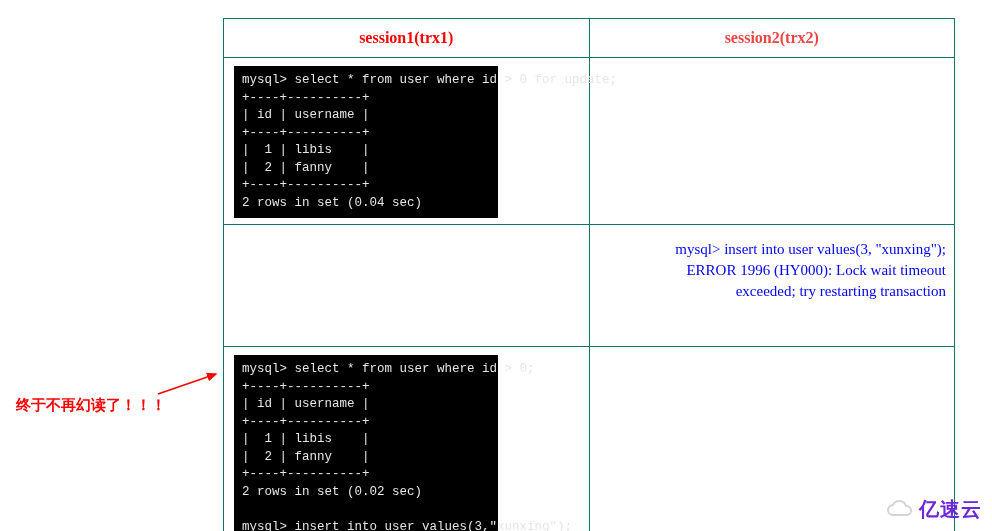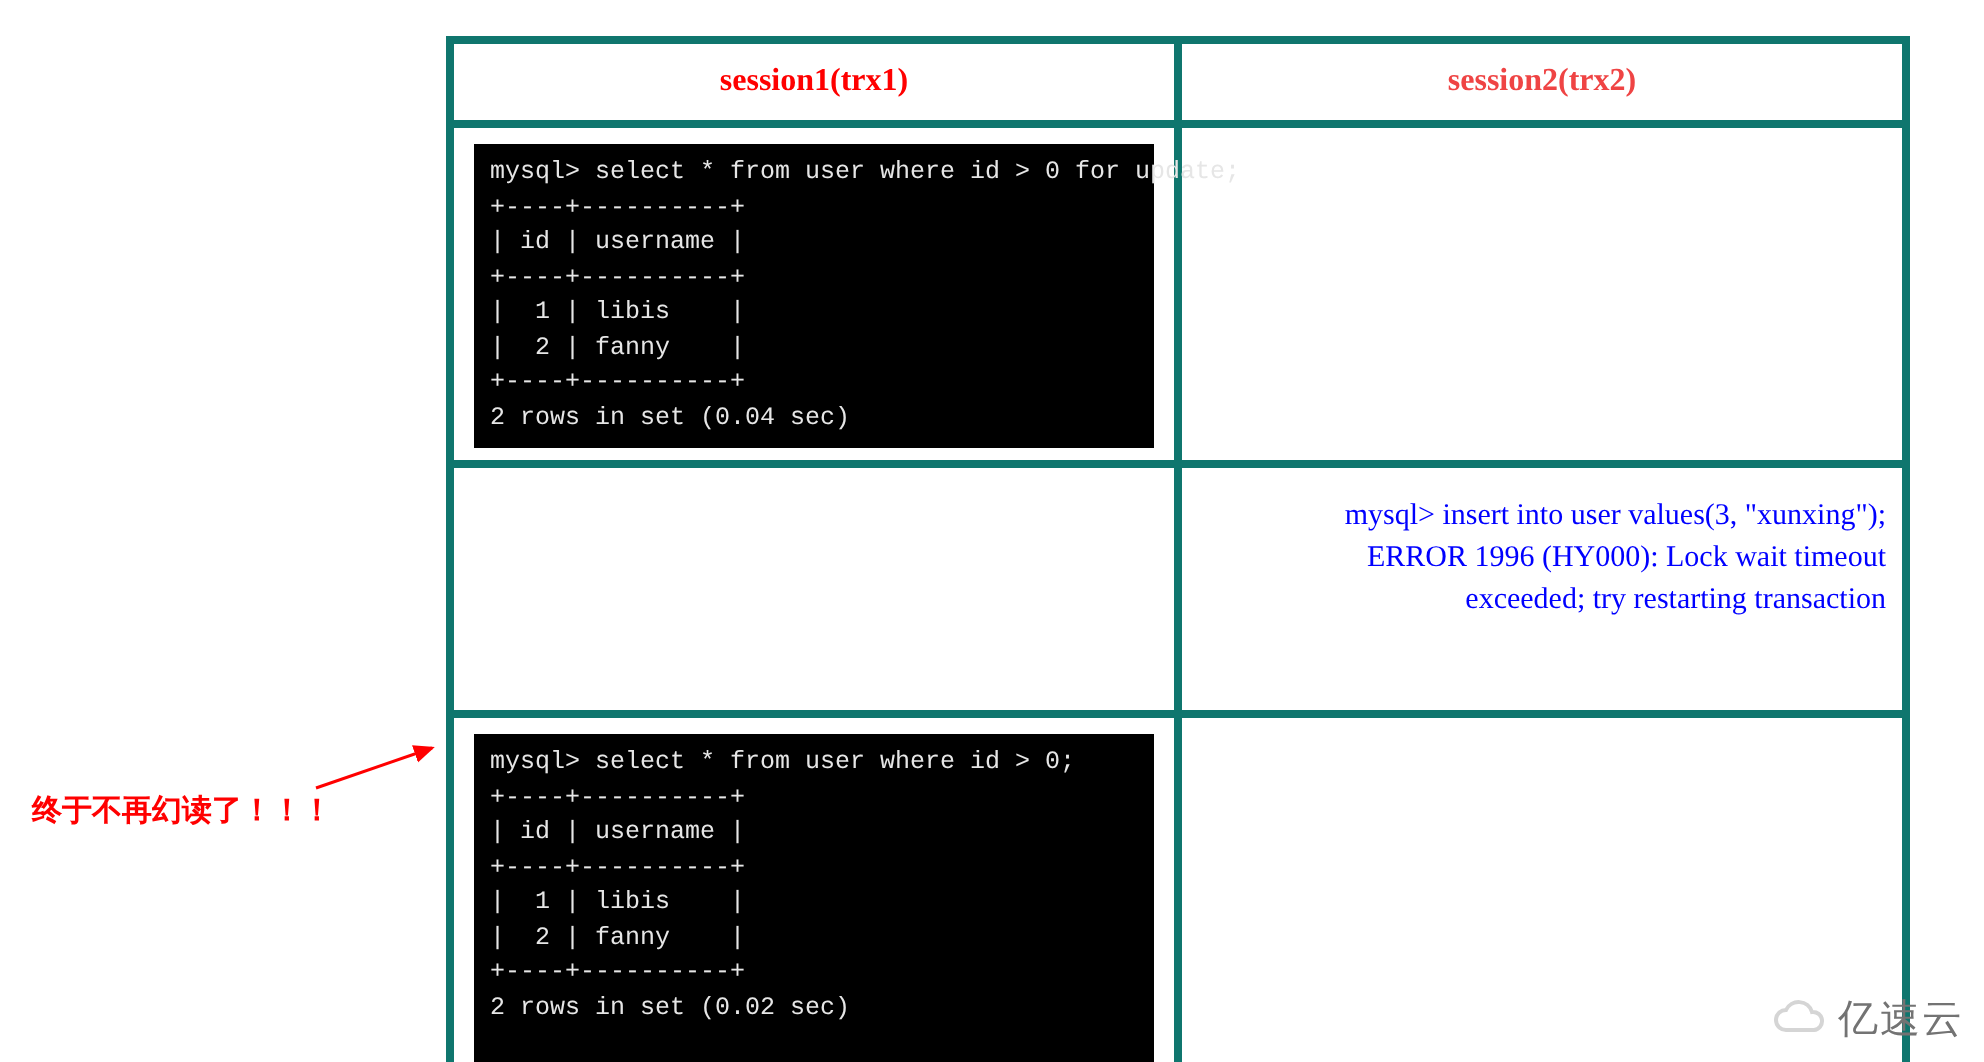--- a/index.html
+++ b/index.html
@@ -11,21 +11,21 @@
       height: 531px;
     }
     .comp-table {
       border-collapse: collapse;
       position: absolute;
       left: 223px;
       top: 18px;
       width: 732px;
     }
     .comp-table td, .comp-table th {
-      border: 4px solid #0f766e;
+      border: 1px solid #0f766e;
       vertical-align: top;
       padding: 6px 8px;
     }
     .comp-table th {
       font-family: "Times New Roman", serif;
       font-weight: bold;
       font-size: 16px;
       text-align: center;
       padding: 10px 4px;
     }
@@ -40,21 +40,21 @@
     td.start.s1c { color: #ff0000; }
     td.start.s2c { color: #0000ff; }
     .terminal {
       background: #000;
       color: #e6e6e6;
       font-family: "Consolas", "Courier New", monospace;
       font-size: 12.5px;
       line-height: 1.4;
       padding: 6px 8px;
       white-space: pre;
-      width: 340px;
+      width: 264px;
       margin: 2px 0 0 2px;
     }
     td.empty { }
     td.err {
       font-family: "Times New Roman", serif;
       color: #0000ff;
       font-size: 15px;
       text-align: right;
       padding: 14px 8px 44px 8px;
       line-height: 1.4;
@@ -72,23 +72,23 @@
       left: 154px;
       top: 370px;
       width: 68px;
       height: 28px;
       pointer-events: none;
     }
     .watermark {
       position: absolute;
       right: 10px;
       bottom: 8px;
-      color: #737373;
+      color: #6d28d9;
       font-size: 20px;
-      font-weight: normal;
+      font-weight: bold;
       letter-spacing: 1px;
       display: flex;
       align-items: center;
       gap: 4px;
     }
     .watermark-icon svg { display: block; }
   </style>
 </head>
 <body>
 

